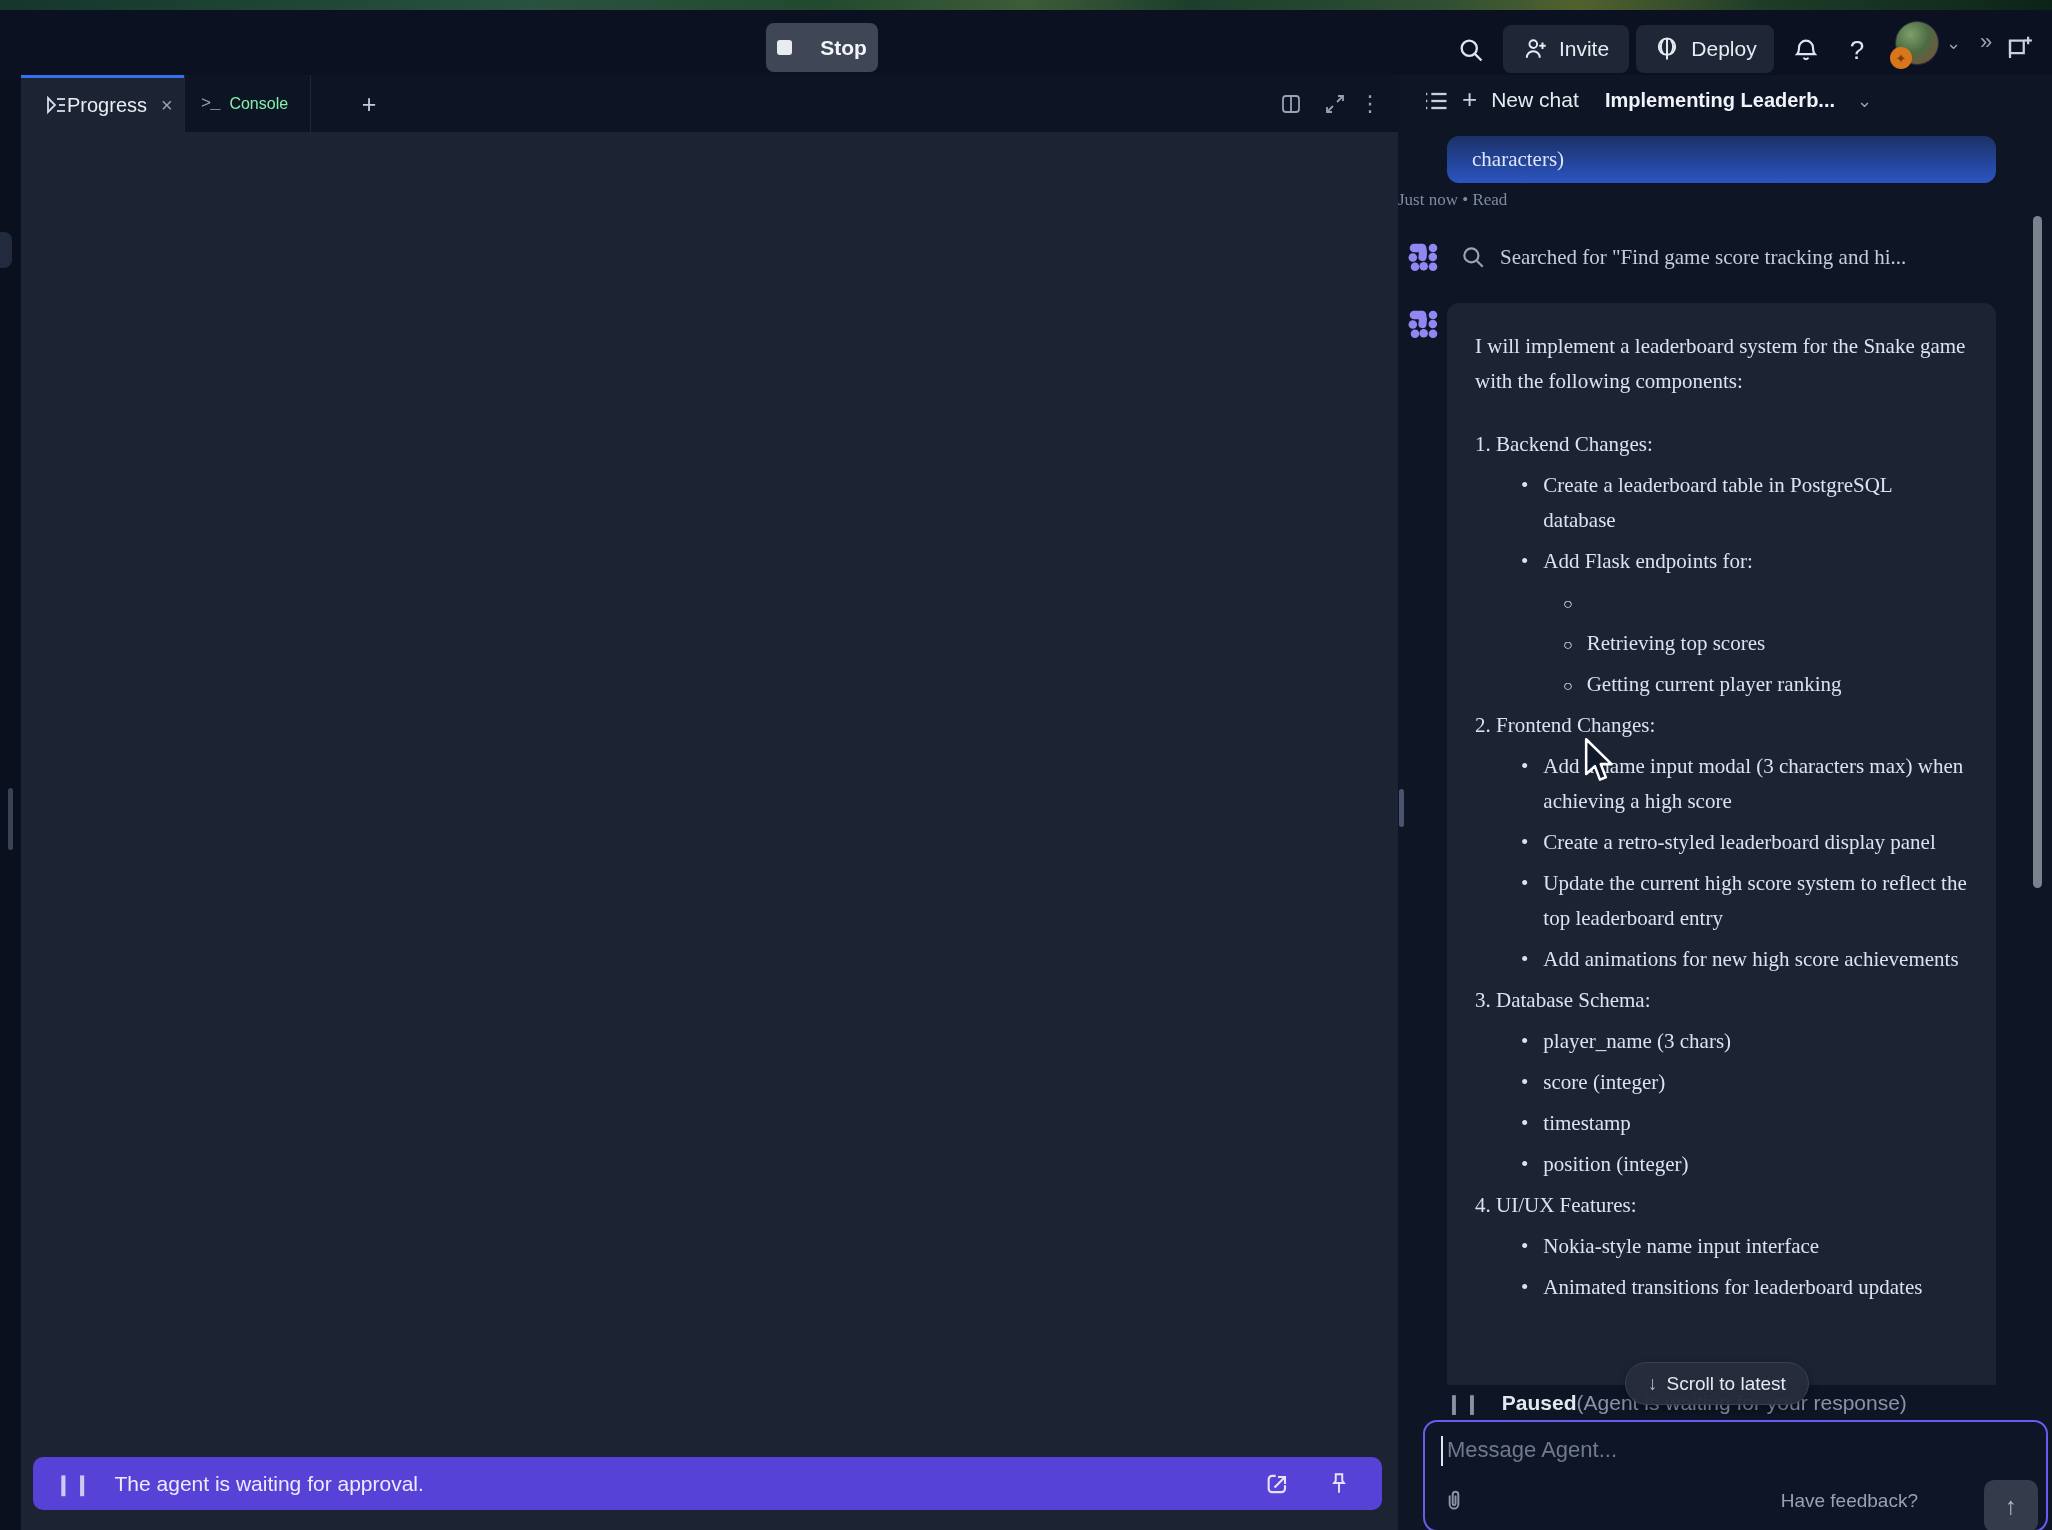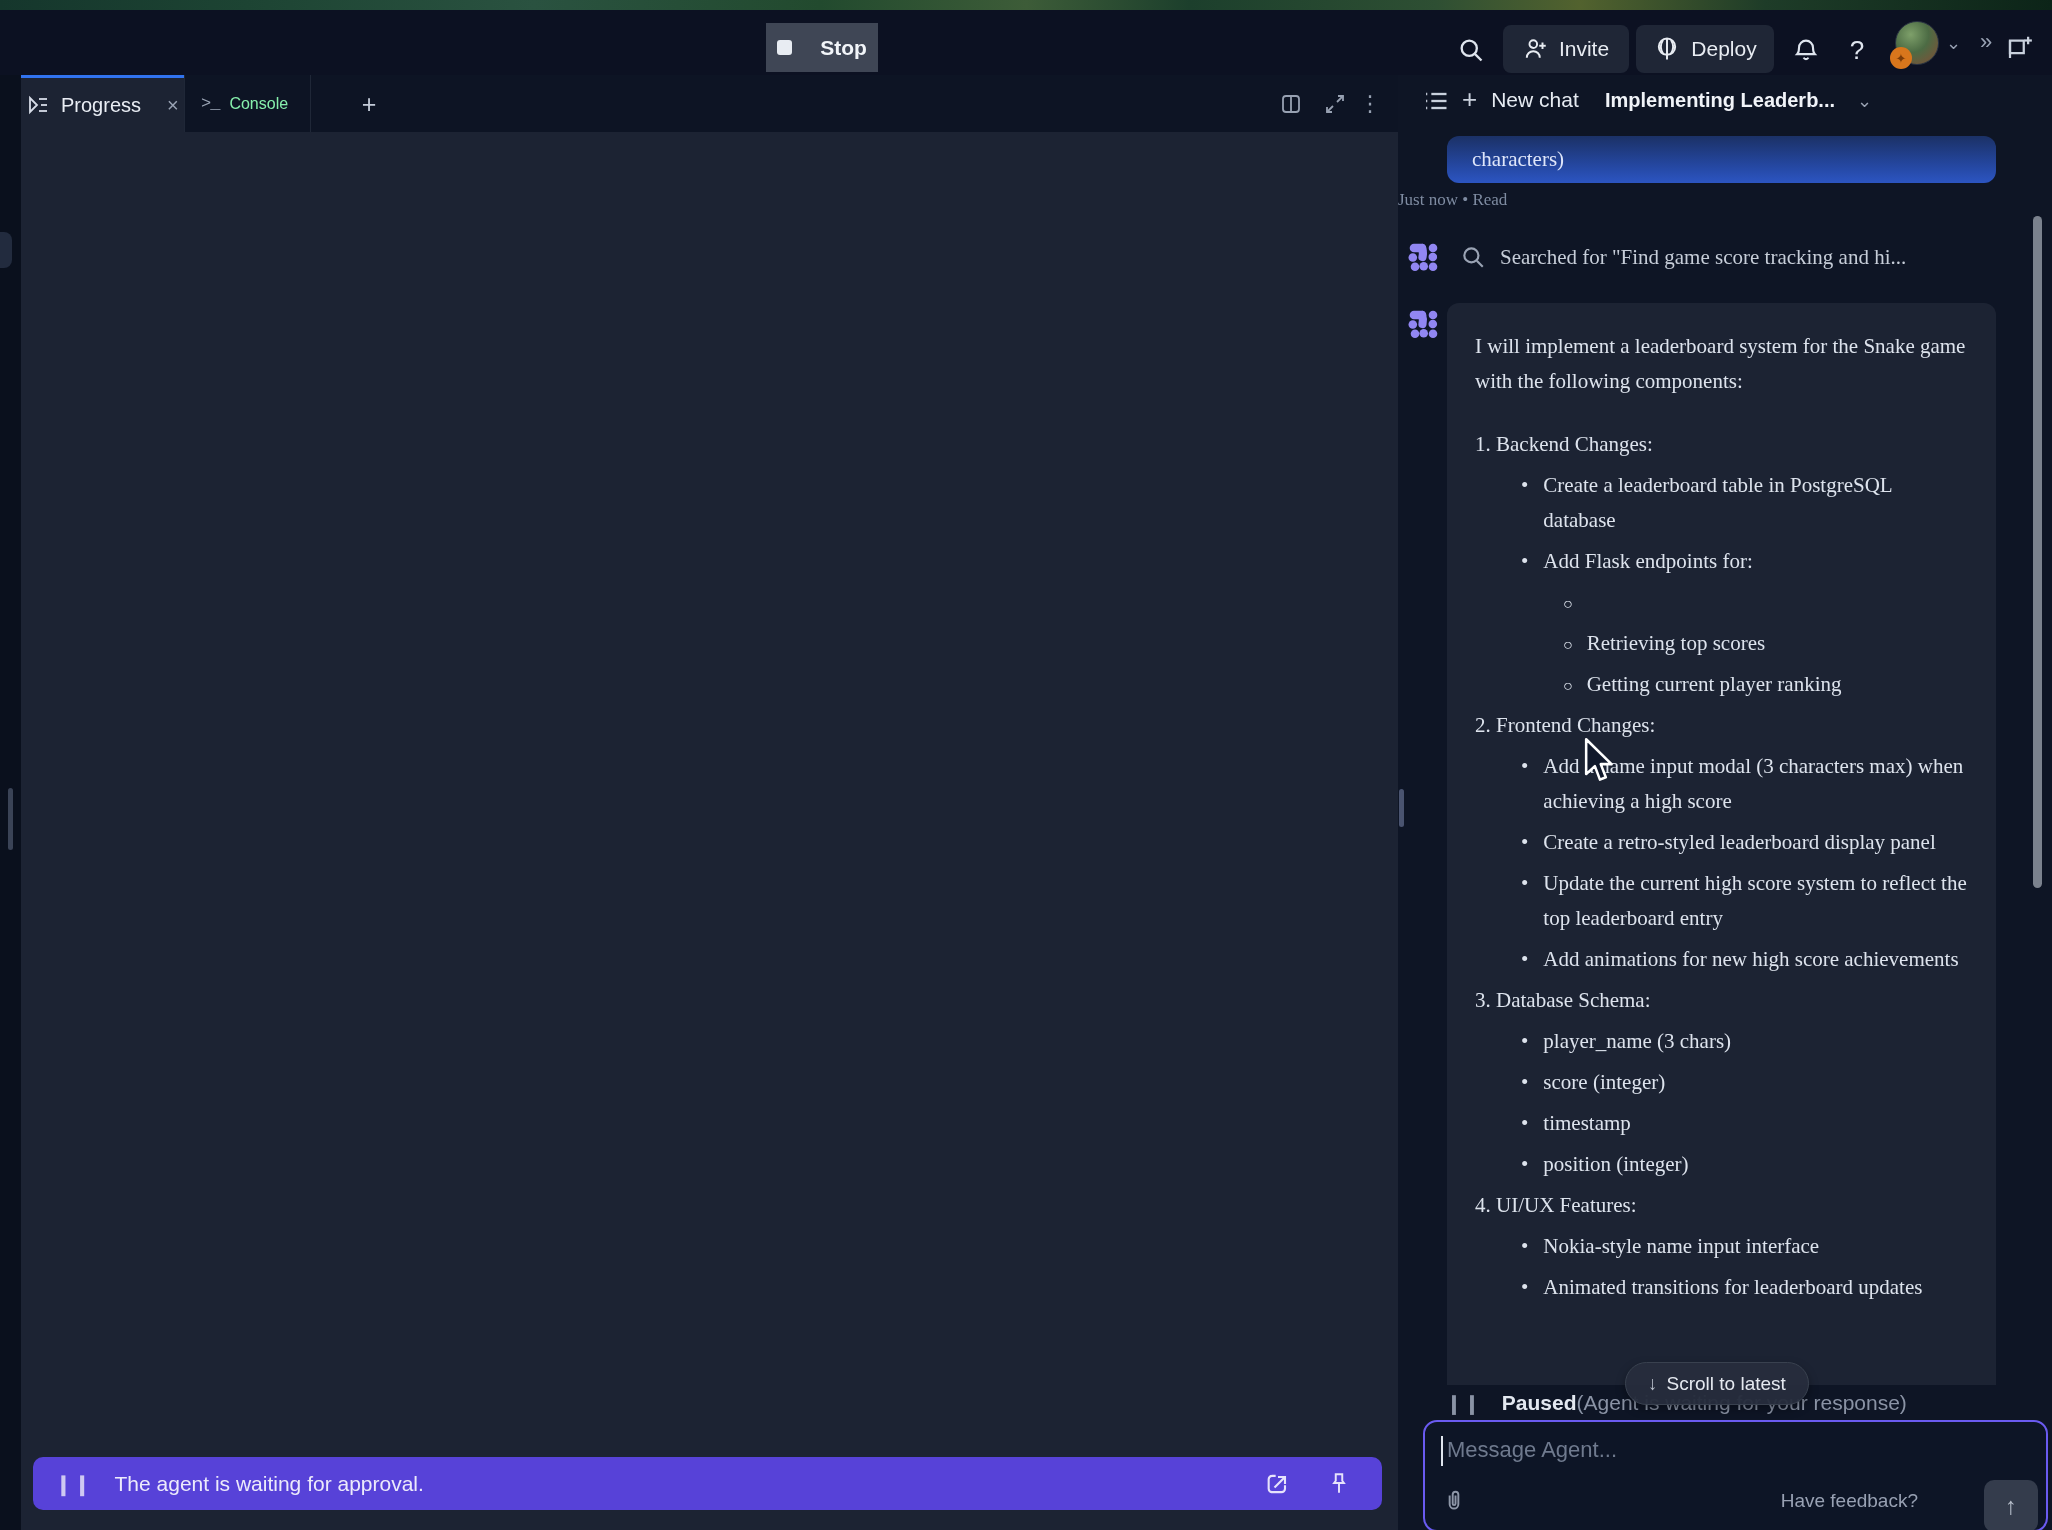--- a/index.html
+++ b/index.html
@@ -5,21 +5,21 @@
   * { margin:0; padding:0; box-sizing:border-box; }
   html,body { background:#05070d; }
   body { font-family:"Liberation Sans", sans-serif; }
   #screen { position:relative; width:2052px; height:1530px; overflow:hidden; background:#0e1525; }
 
   
   #top-strip { position:absolute; left:0; top:0; width:2052px; height:10px;
     background:linear-gradient(90deg,#15362c 0%,#1d4433 12%,#2a5240 26%,#224a2e 40%,#3d5c38 50%,#1c3f2c 58%,#2e4f33 70%,#52622e 77%,#1e3c28 86%,#0c2418 100%); }
   #header { position:absolute; left:0; top:10px; width:2052px; height:65px; background:#0c1122; }
   .stop-btn { position:absolute; left:766px; top:13px; width:112px; height:49px; background:#3f4655;
-    border-radius:0; display:flex; align-items:center; justify-content:center; gap:28px;
+    border-radius:8px; display:flex; align-items:center; justify-content:center; gap:28px;
     color:#f2f5f9; font-size:21px; font-weight:700; cursor:default; }
   .stop-square { width:15px; height:15px; background:#e8ecf2; border-radius:3px; }
   .hdr-icon-btn { position:absolute; top:16px; width:48px; height:48px; display:flex; align-items:center; justify-content:center; }
   .hdr-btn { position:absolute; top:15px; height:48px; background:#1f2636; border-radius:8px;
     display:flex; align-items:center; justify-content:center; gap:10px; color:#e8ecf2; font-size:21px; }
   .avatar { position:absolute; left:1895px; top:11px; width:44px; height:44px; border-radius:50%;
     background:radial-gradient(circle at 35% 30%, #7ea06a 0%, #4c6b44 45%, #6b5a3c 75%, #314227 100%);
     border:1px solid #2a3342; }
   .avatar-badge { position:absolute; left:-6px; bottom:-5px; width:22px; height:22px; border-radius:50%;
     background:#d8761c; display:flex; align-items:center; justify-content:center;
@@ -28,21 +28,21 @@
 
   
   #left-rail { position:absolute; left:0; top:75px; width:21px; height:1455px; background:#0a101d; }
   .rail-notch { position:absolute; left:0; top:157px; width:12px; height:36px; background:#222b3e; border-radius:0 8px 8px 0; }
   .rail-handle { position:absolute; left:8px; top:713px; width:5px; height:62px; background:#3a4356; border-radius:3px; }
 
   
   #left-panel { position:absolute; left:21px; top:75px; width:1377px; height:1455px; background:#1c2333; }
   .tabstrip { position:absolute; left:0; top:0; width:1377px; height:57px; background:#0d1424; }
   .tab { position:absolute; top:0; height:57px; display:flex; align-items:center; }
-  .tab-progress { left:0; width:163px; background:#1c2333; border-top:3px solid #3173ef; padding-left:6px; gap:12px; }
+  .tab-progress { left:0; width:163px; background:#1c2333; border-top:3px solid #3173ef; padding-left:24px; gap:0; }
   .tab-progress .tab-label { color:#e9edf4; font-size:20px; }
   .tab-close { margin-left:14px; color:#9aa4b5; font-size:20px; line-height:1; }
   .tab-console { left:163px; width:127px; border-left:1px solid #1f2737; border-right:1px solid #1f2737; padding-left:16px; gap:10px; }
   .console-glyph { color:#9aa4b5; font-size:17px; font-family:"Liberation Mono", monospace; letter-spacing:-1px; }
   .tab-console .tab-label { color:#86efac; font-size:16px; }
   .tab-add { position:absolute; left:332px; top:13px; width:32px; height:32px; display:flex; align-items:center; justify-content:center;
     color:#c3cbd8; font-size:25px; font-weight:400; }
   .pane-icon { position:absolute; top:15px; width:28px; height:28px; display:flex; align-items:center; justify-content:center; color:#97a1b2; }
   .kebab { font-size:22px; letter-spacing:0; color:#97a1b2; }
 

